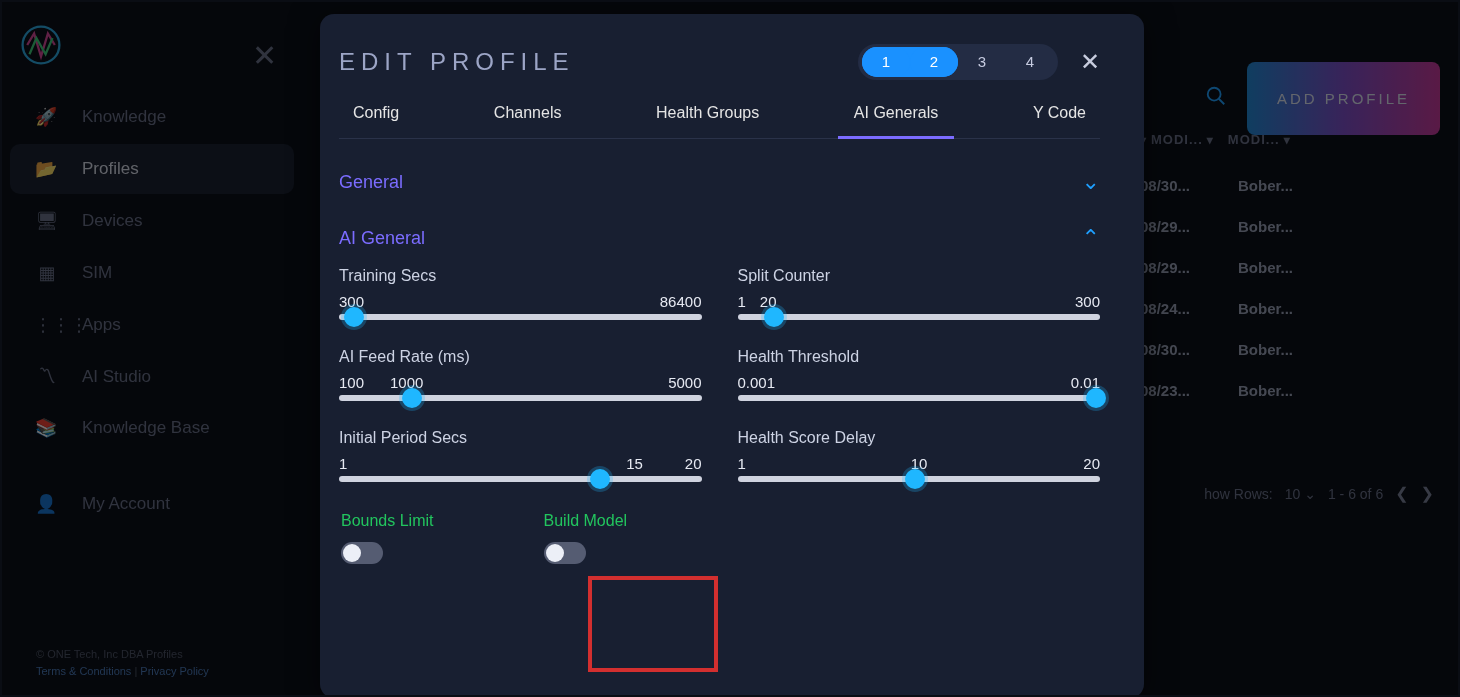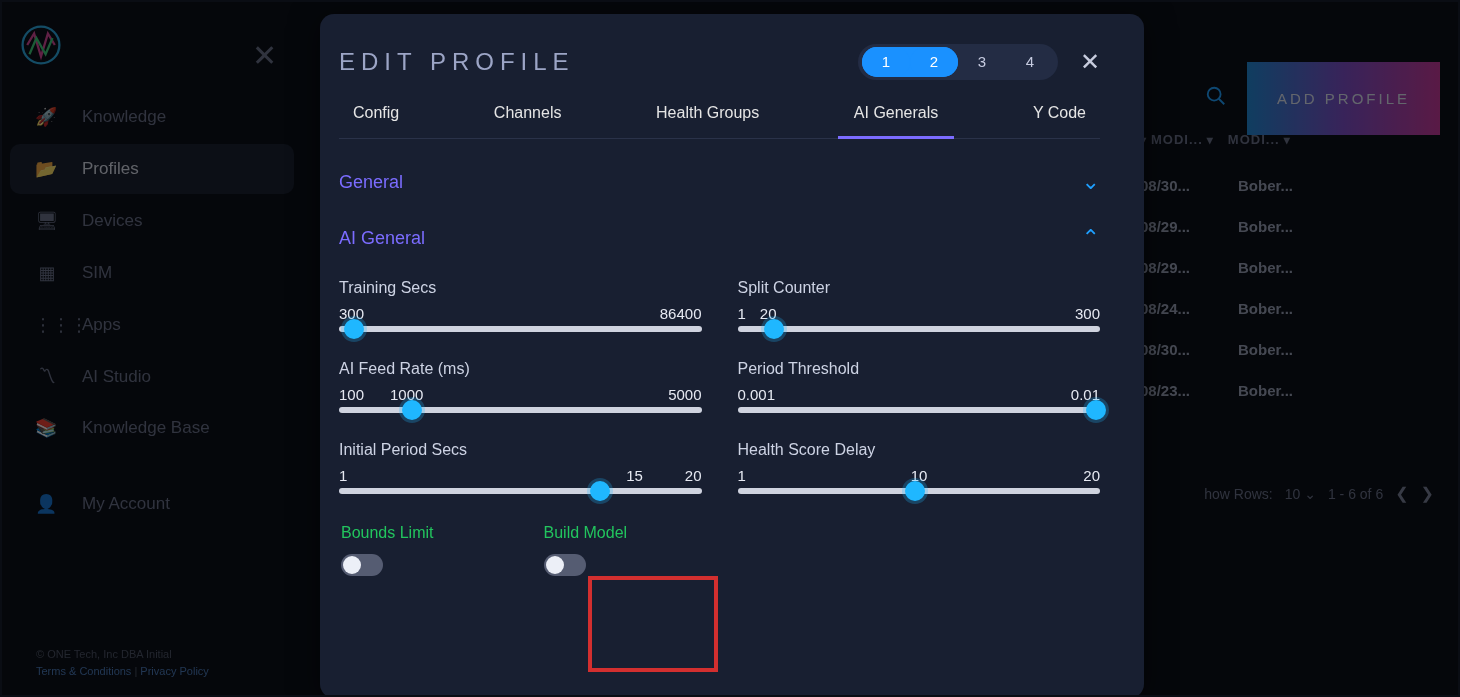--- a/index.html
+++ b/index.html
@@ -100,21 +100,21 @@
     z-index: 1;
   }
   .search-icon-btn {
     color: var(--accent-blue);
     font-size: 20px;
     cursor: pointer;
   }
   .add-profile-btn {
     background: linear-gradient(90deg, #2389d6, #7d4fc7, #c63a9a);
     padding: 28px 30px;
-    border-radius: 0;
+    border-radius: 8px;
     font-size: 15px;
     letter-spacing: 3px;
     color: #dce2f0;
     cursor: pointer;
   }
 
   
   .bg-table {
     position: absolute;
     right: 18px;
@@ -240,21 +240,21 @@
     font-size: 18px;
     cursor:pointer;
   }
   .chevron { color: var(--accent-blue); font-size: 22px; }
 
   .sliders-grid {
     display: grid;
     grid-template-columns: 1fr 1fr;
     column-gap: 36px;
     row-gap: 28px;
-    margin-top: 28px;
+    margin-top: 16px;
   }
   .slider-block { }
   .slider-label {
     font-size: 16px;
     color: #cdd3e4;
     margin-bottom: 8px;
   }
   .slider-values {
     display:flex;
     justify-content: space-between;
@@ -353,21 +353,21 @@
   <div class="nav-item">
     <span class="nav-icon">📚</span>
     <span>Knowledge Base</span>
   </div>
   <div class="nav-item" style="margin-top:26px">
     <span class="nav-icon">👤</span>
     <span>My Account</span>
   </div>
 
   <div class="footer">
-    <div>© ONE Tech, Inc DBA Initial</div>
+    <div>© ONE Tech, Inc DBA Profiles</div>
     <div>
       <a>Terms &amp; Conditions</a>
       <span> | </span>
       <a>Privacy Policy</a>
     </div>
   </div>
 </div>
 
 <div class="main-header">
   <span class="search-icon-btn">
@@ -500,21 +500,21 @@
               <span class="cur">1000</span>
             </span>
           <span>5000</span>
         </div>
         <div class="slider-track">
           <div class="slider-thumb" style="left:20%"></div>
         </div>
       </div>
 
       <div class="slider-block">
-        <div class="slider-label">Period Threshold</div>
+        <div class="slider-label">Health Threshold</div>
         <div class="slider-values" style="position: relative;">
           <span>0.001</span>
           <span>0.01</span>
         </div>
         <div class="slider-track">
           <div class="slider-thumb" style="left:99%"></div>
         </div>
       </div>
 
       <div class="slider-block">

